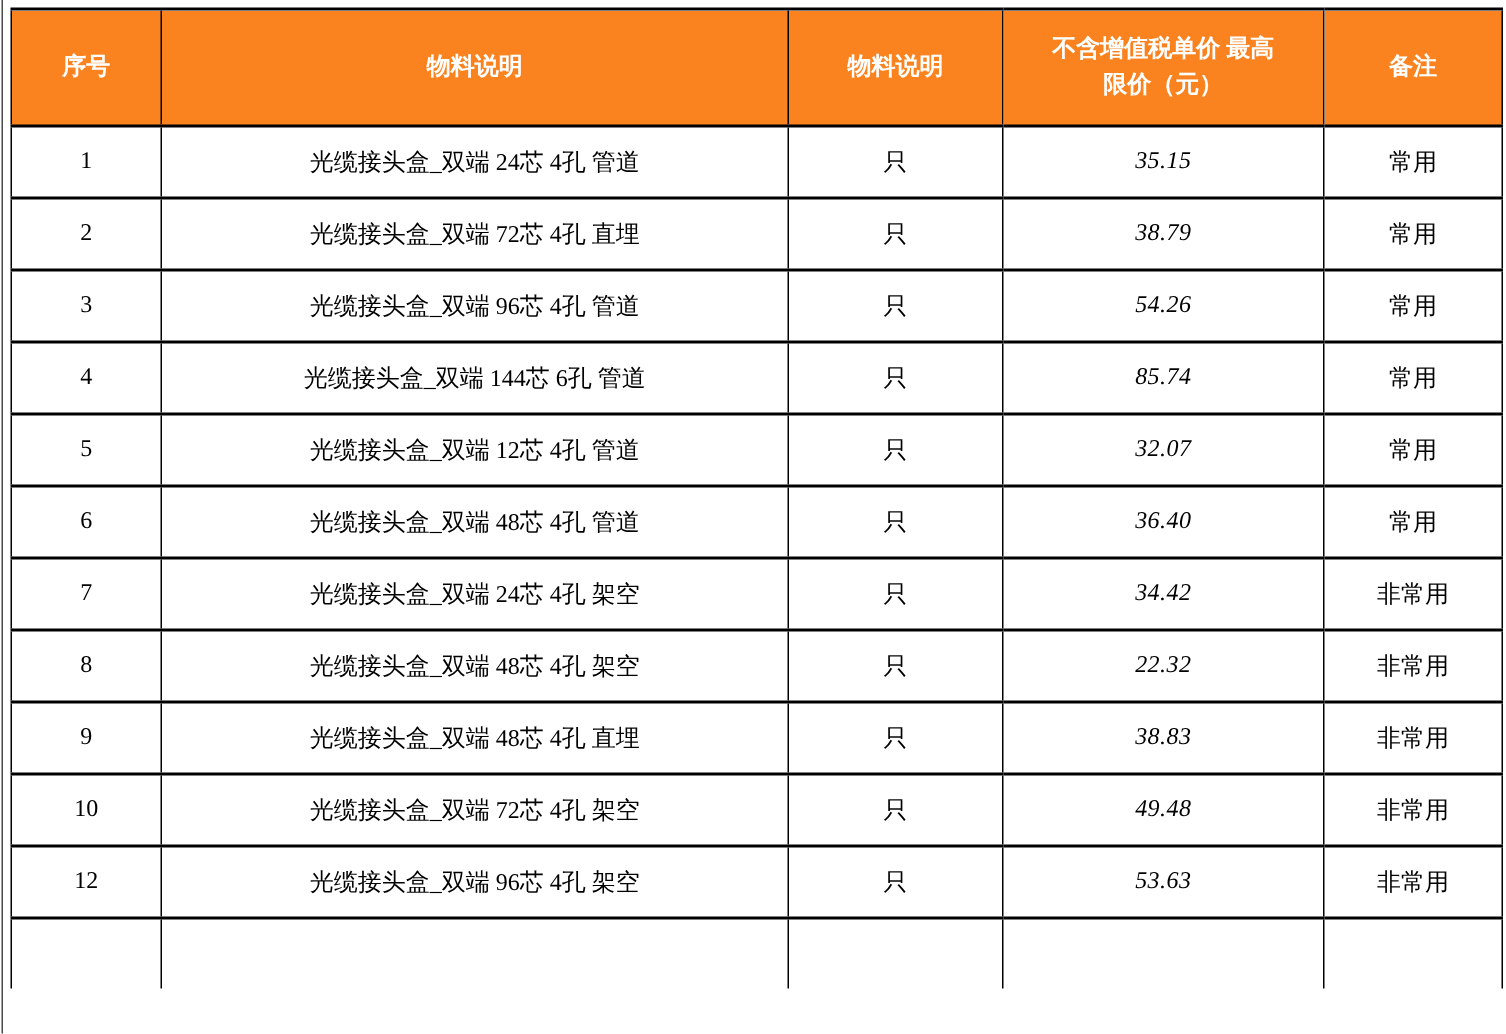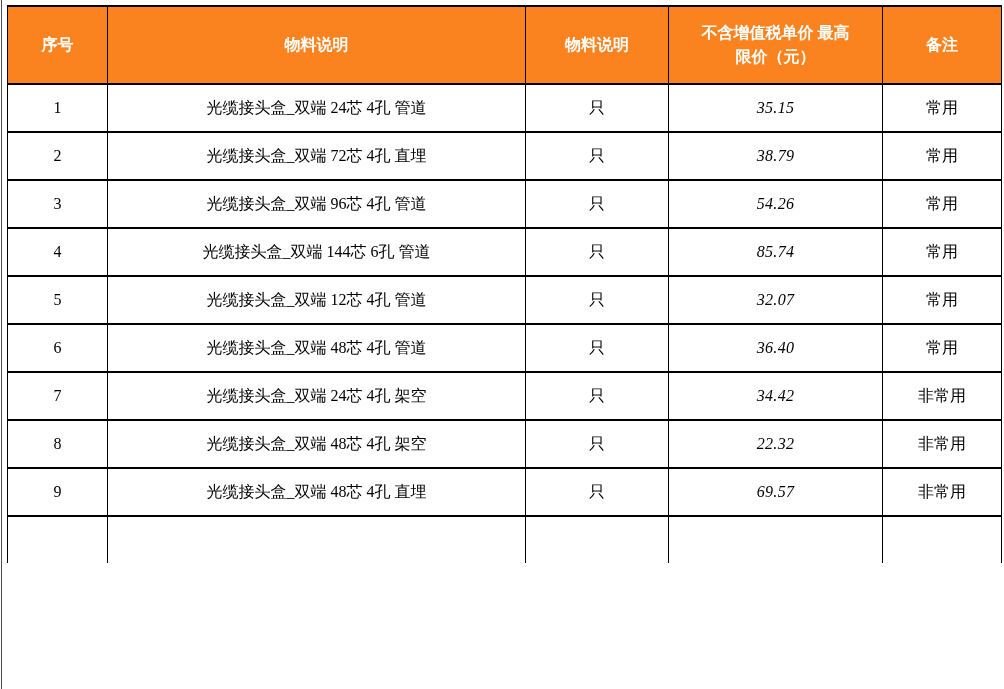--- a/index.html
+++ b/index.html
@@ -145,21 +145,35 @@
         <td class="col-index">8</td>
         <td class="col-description">光缆接头盒_双端 48芯 4孔 架空</td>
         <td class="col-unit">只</td>
         <td class="col-price">22.32</td>
         <td class="col-remark">非常用</td>
       </tr>
       <tr>
         <td class="col-index">9</td>
         <td class="col-description">光缆接头盒_双端 48芯 4孔 直埋</td>
         <td class="col-unit">只</td>
-        <td class="col-price">69.57</td>
+        <td class="col-price">38.83</td>
+        <td class="col-remark">非常用</td>
+      </tr>
+      <tr>
+        <td class="col-index">10</td>
+        <td class="col-description">光缆接头盒_双端 72芯 4孔 架空</td>
+        <td class="col-unit">只</td>
+        <td class="col-price">49.48</td>
+        <td class="col-remark">非常用</td>
+      </tr>
+      <tr>
+        <td class="col-index">12</td>
+        <td class="col-description">光缆接头盒_双端 96芯 4孔 架空</td>
+        <td class="col-unit">只</td>
+        <td class="col-price">53.63</td>
         <td class="col-remark">非常用</td>
       </tr>
       <tr class="partial-row">
         <td></td>
         <td></td>
         <td></td>
         <td></td>
         <td></td>
       </tr>
     </tbody>

